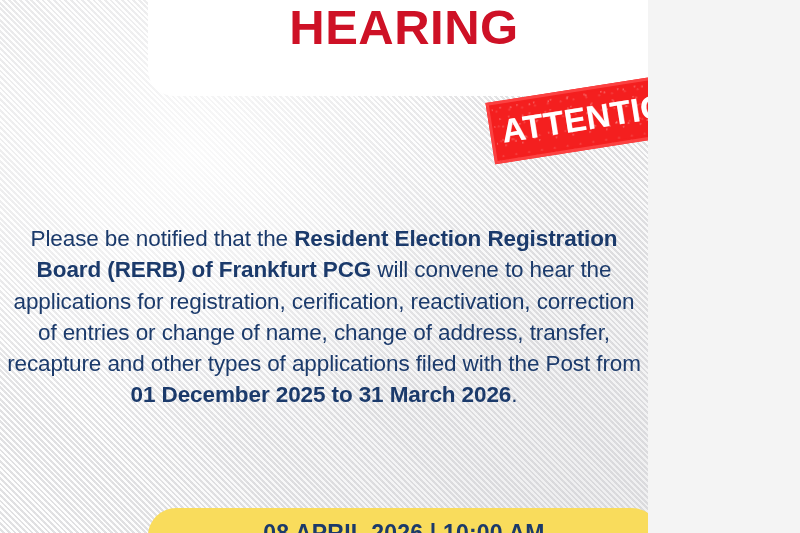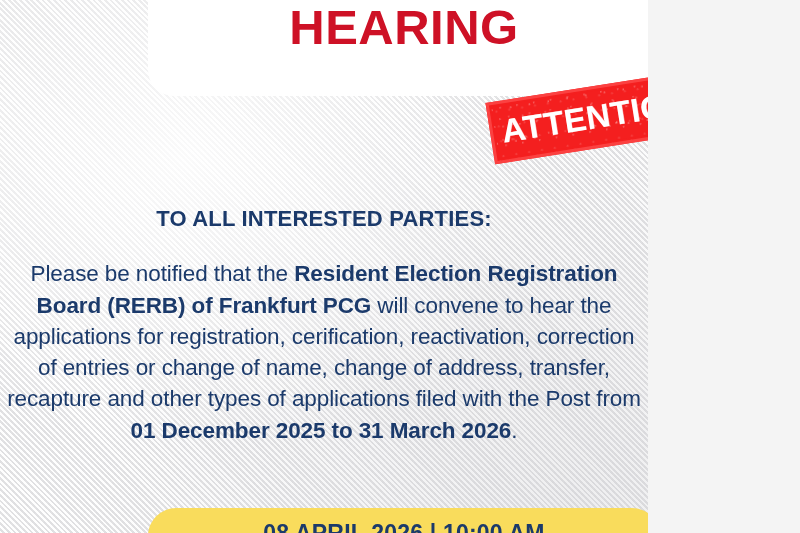--- a/index.html
+++ b/index.html
@@ -177,21 +177,20 @@
   <div class="header-card">
     <div class="header-title">HEARING</div>
   </div>
 
   <div class="stamp">
     <div class="stamp-plate"></div>
     <div class="stamp-text">ATTENTION</div>
   </div>
 
   <div class="body-wrap">
-    <div class="salutation">TO ALL INTERESTED PARTIES:</div>
     <div class="paragraph">
       <span>Please be notified that the </span><b>Resident Election Registration Board (RERB) of Frankfurt PCG</b><span> will convene to hear the applications for registration, cerification, reactivation, correction of entries or change of name, change of address, transfer, recapture and other types of applications filed with the Post from </span><b>01 December 2025 to 31 March 2026</b><span>.</span>
     </div>
   </div>
 
   <div class="yellow-banner">
     <div class="banner-text">08 APRIL 2026 | 10:00 AM</div>
   </div>
 
 </div>

